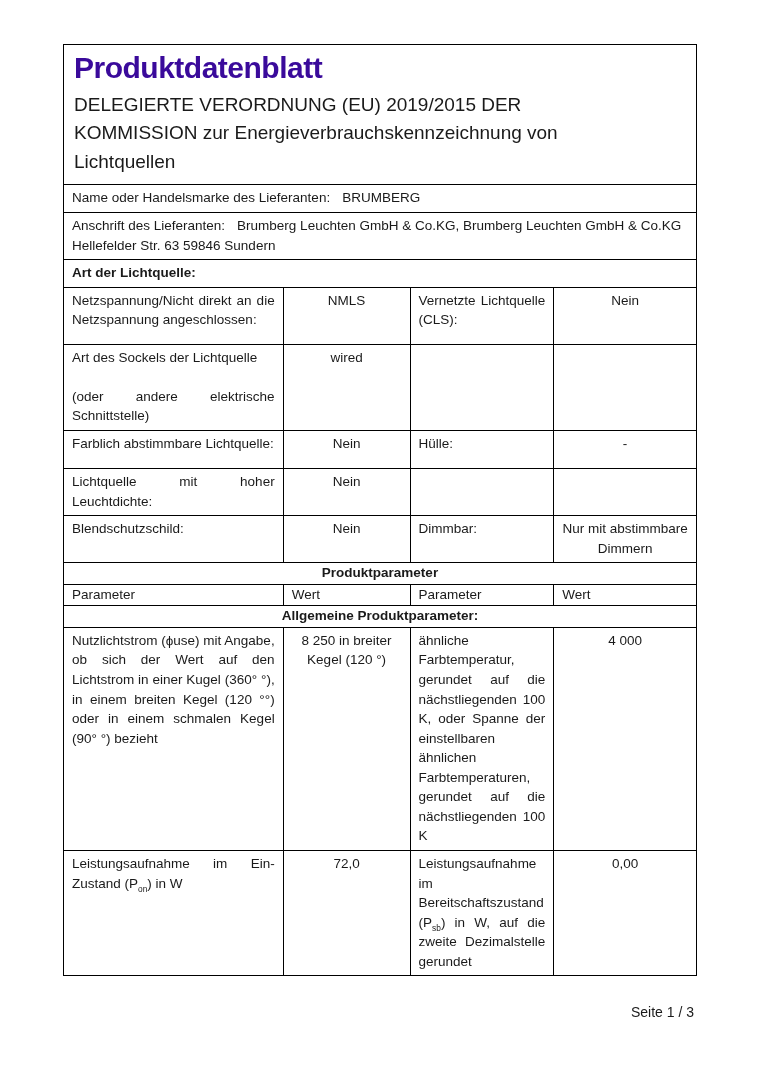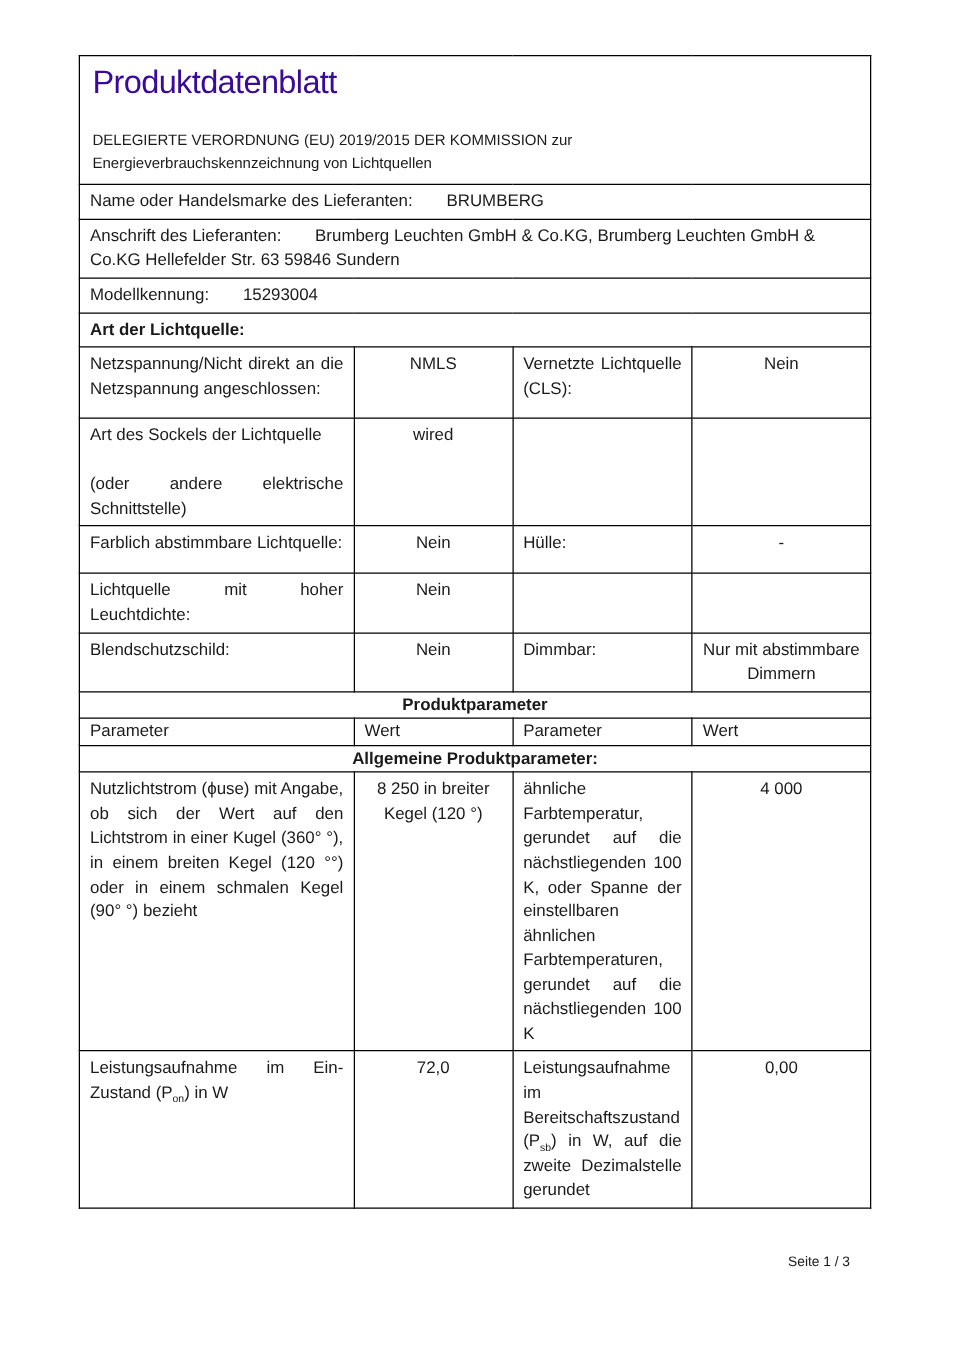--- a/index.html
+++ b/index.html
@@ -25,33 +25,33 @@
   table.doc-table td {
     border: 1.5px solid #000;
     vertical-align: top;
     padding: 3px 8px 4px 8px;
     font-size: 13.5px;
     line-height: 1.45;
   }
   .title-cell { padding: 6px 10px 8px 10px !important; }
   h1.doc-title {
     margin: 0;
-    font-size: 26px;
-    font-weight: normal;
+    font-size: 30px;
+    font-weight: bold;
     letter-spacing: -0.5px;
     line-height: 1.15;
   }
   p.doc-subtitle {
-    margin: 22px 0 0 0;
+    margin: 5px 0 0 0;
     max-width: 560px;
-    font-size: 12px;
+    font-size: 19px;
     line-height: 1.5;
   }
   .lbl { font-weight: normal; }
-  .val { margin-left: 27px; }
+  .val { margin-left: 12px; }
   .sec-header { font-weight: bold; }
   .p {
     text-align: justify;
     white-space: pre-line;
   }
   .v { text-align: center; }
   .center-h {
     font-weight: bold;
     text-align: center;
     padding: 1px 8px 2px 8px !important;
@@ -62,22 +62,22 @@
     line-height: 1.3 !important;
   }
   .subsc {
     font-size: 0.62em;
     vertical-align: sub;
     line-height: 0;
   }
   .page-footer {
     position: absolute;
     top: 1004px;
-    right: 84px;
-    font-size: 11px;
+    right: 70px;
+    font-size: 14px;
     color: #1a1a1a;
   }
 </style>
 </head>
 <body style="color: rgb(26, 26, 26);">
 
 <div class="sheet">
   <table class="doc-table">
     <colgroup>
       <col style="width:34.7%">
@@ -99,25 +99,20 @@
         <span class="lbl">Name oder Handelsmarke des Lieferanten:</span><span class="val">BRUMBERG</span>
       </td>
     </tr>
 
     <tr style="height:45px">
       <td colspan="4">
         <span class="lbl">Anschrift des Lieferanten:</span><span class="val">Brumberg Leuchten GmbH &amp; Co.KG, Brumberg Leuchten GmbH &amp; Co.KG Hellefelder Str. 63 59846 Sundern</span>
       </td>
     </tr>
 
-    <tr style="height:26px">
-      <td colspan="4">
-        <span class="lbl">Modellkennung:</span><span class="val">15293004</span>
-      </td>
-    </tr>
 
     <tr style="height:25px">
       <td colspan="4" class="sec-header">Art der Lichtquelle:</td>
     </tr>
 
     <tr style="height:57px">
       <td class="p">Netzspannung/Nicht direkt an die Netzspannung angeschlossen:</td>
       <td class="v">NMLS</td>
       <td class="p">Vernetzte Lichtquelle (CLS):</td>
       <td class="v">Nein</td>

